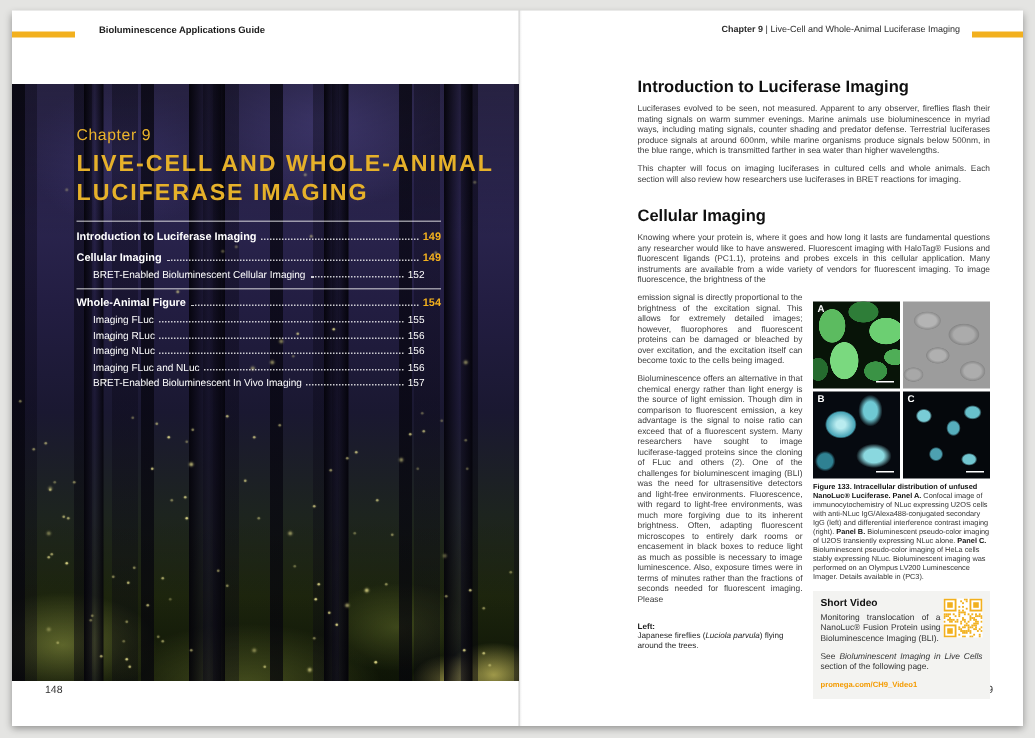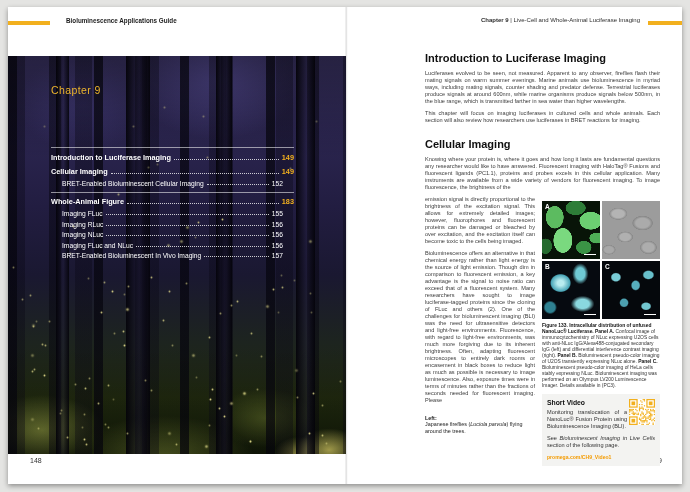--- a/index.html
+++ b/index.html
@@ -119,20 +119,24 @@
       <div class="trunks"></div>
       <div class="trunk" style="left:118px;width:24px;"></div>
       <div class="trunk" style="left:208px;width:16px;"></div>
       <div class="trunk" style="left:48px;width:13px;"></div>
       <div class="trunk" style="left:288px;width:19px;"></div>
       <div class="vignette"></div>
       <div class="fireflies" style="box-shadow: rgba(246, 238, 150, 0.99) 36px 319px 0.8px 0.4px, rgba(246, 238, 150, 0.62) 120px 230px 0.8px 0.4px, rgba(246, 238, 150, 0.58) 143px 334px 0.8px 0.4px, rgba(246, 238, 150, 0.83) 78px 388px 0.8px 0.4px, rgba(246, 238, 150, 0.6) 179px 171px 1.5px 0.75px, rgba(246, 238, 150, 0.74) 223px 347px 1.5px 0.75px, rgba(246, 238, 150, 0.86) 211px 352px 0.8px 0.4px, rgba(246, 238, 150, 0.52) 201px 369px 0.8px 0.4px, rgba(246, 238, 150, 0.68) 26px 313px 0.8px 0.4px, rgba(246, 238, 150, 0.84) 77px 332px 0.8px 0.4px, rgba(246, 238, 150, 0.74) 59px 381px 0.8px 0.4px, rgba(246, 238, 150, 0.56) 161px 377px 1.5px 0.75px, rgba(246, 238, 150, 0.61) 160px 189px 1.5px 0.75px, rgba(246, 238, 150, 0.52) 106px 277px 0.8px 0.4px, rgba(246, 238, 150, 0.7) 37px 289px 0.8px 0.4px, rgba(246, 238, 150, 0.73) 274px 231px 0.8px 0.4px, rgba(246, 238, 150, 0.82) 229px 245px 0.8px 0.4px, rgba(246, 238, 150, 0.36) 105px 343px 0.8px 0.4px, rgba(246, 238, 150, 0.58) 249px 333px 0.8px 0.4px, rgba(246, 238, 150, 0.48) 318px 387px 0.8px 0.4px, rgba(246, 238, 150, 0.94) 236px 337px 1.5px 0.75px, rgba(246, 238, 150, 0.42) 242px 385px 0.8px 0.4px, rgba(246, 238, 150, 0.72) 100px 329px 0.8px 0.4px, rgba(246, 238, 150, 0.92) 204px 333px 0.8px 0.4px, rgba(246, 238, 150, 0.44) 80px 222px 0.8px 0.4px, rgba(246, 238, 150, 0.56) 253px 300px 0.8px 0.4px, rgba(246, 238, 150, 0.95) 104px 235px 0.8px 0.4px, rgba(246, 238, 150, 0.42) 228px 299px 0.8px 0.4px, rgba(246, 238, 150, 0.5) 30px 372px 0.8px 0.4px, rgba(246, 238, 150, 0.71) 34px 288px 0.8px 0.4px, rgba(246, 238, 150, 0.37) 270px 256px 0.8px 0.4px, rgba(246, 238, 150, 0.99) 216px 360px 0.8px 0.4px, rgba(246, 238, 150, 0.42) 28px 265px 0.8px 0.4px, rgba(246, 238, 150, 0.41) 74px 371px 0.8px 0.4px, rgba(246, 238, 150, 0.59) 81px 322px 0.8px 0.4px, rgba(246, 238, 150, 0.65) 173px 185px 1.5px 0.75px, rgba(246, 238, 150, 0.58) 14px 243px 0.8px 0.4px, rgba(246, 238, 150, 0.83) 198px 390px 1.5px 0.75px, rgba(246, 238, 150, 0.86) 305px 337px 0.8px 0.4px, rgba(246, 238, 150, 0.89) 93px 256px 0.8px 0.4px, rgba(246, 238, 150, 0.53) 24px 299px 1.5px 0.75px, rgba(246, 238, 150, 0.38) 303px 256px 0.8px 0.4px, rgba(246, 238, 150, 0.79) 314px 379px 0.8px 0.4px, rgba(246, 238, 150, 0.91) 242px 385px 0.8px 0.4px, rgba(246, 238, 150, 0.42) 302px 237px 0.8px 0.4px, rgba(246, 238, 150, 0.84) 115px 275px 0.8px 0.4px, rgba(246, 238, 150, 0.44) 62px 197px 0.8px 0.4px, rgba(246, 238, 150, 0.81) 201px 281px 0.8px 0.4px, rgba(246, 238, 150, 0.79) 190px 166px 0.8px 0.4px, rgba(246, 238, 150, 0.67) 259px 250px 1.5px 0.75px, rgba(246, 238, 150, 0.8) 161px 235px 0.8px 0.4px, rgba(246, 238, 150, 0.61) 302px 185px 1.5px 0.75px, rgba(246, 238, 150, 0.59) 178px 227px 0.8px 0.4px, rgba(246, 238, 150, 0.57) 67px 328px 0.8px 0.4px, rgba(246, 238, 150, 0.85) 119px 253px 1.5px 0.75px, rgba(246, 238, 150, 0.49) 53px 354px 0.8px 0.4px, rgba(246, 238, 150, 0.36) 187px 181px 0.8px 0.4px, rgba(246, 238, 150, 0.43) 24px 363px 1.5px 0.75px, rgba(246, 238, 150, 0.46) 52px 357px 0.8px 0.4px, rgba(246, 238, 150, 0.43) 25px 269px 1.5px 0.75px, rgba(246, 238, 150, 0.82) 265px 233px 0.8px 0.4px, rgba(246, 238, 150, 0.77) 155px 264px 0.8px 0.4px, rgba(246, 238, 150, 0.99) 202px 343px 0.8px 0.4px, rgba(246, 238, 150, 0.64) 22px 239px 0.8px 0.4px, rgba(246, 238, 150, 0.45) 288px 314px 1.5px 0.75px, rgba(246, 238, 150, 0.95) 76px 383px 0.8px 0.4px, rgba(246, 238, 150, 0.38) 286px 224px 0.8px 0.4px, rgba(246, 238, 150, 0.63) 212px 257px 0.8px 0.4px, rgba(246, 238, 150, 0.45) 116px 238px 0.8px 0.4px, rgba(246, 238, 150, 0.57) 137px 324px 0.8px 0.4px, rgba(246, 238, 150, 0.4) 273px 219px 0.8px 0.4px, rgba(246, 238, 150, 0.64) 223px 249px 0.8px 0.4px, rgba(246, 238, 150, 0.58) 314px 349px 0.8px 0.4px, rgba(246, 238, 150, 0.99) 116px 289px 0.8px 0.4px, rgba(246, 238, 150, 0.51) 332px 325px 0.8px 0.4px, rgba(246, 238, 150, 0.42) 188px 321px 0.8px 0.4px, rgba(246, 238, 150, 0.53) 5px 211px 0.8px 0.4px, rgba(246, 238, 150, 0.7) 25px 270px 0.8px 0.4px, rgba(246, 238, 150, 0.74) 243px 277px 0.8px 0.4px, rgba(246, 238, 150, 0.65) 96px 226px 0.8px 0.4px, rgba(246, 238, 150, 0.7) 168px 388px 0.8px 0.4px, rgba(246, 238, 150, 0.57) 289px 341px 0.8px 0.4px, rgba(246, 238, 150, 0.75) 65px 170px 0.8px 0.4px, rgba(246, 238, 150, 0.9) 214px 163px 0.8px 0.4px, rgba(246, 238, 150, 0.52) 97px 368px 0.8px 0.4px, rgba(246, 238, 150, 0.76) 24px 315px 0.8px 0.4px, rgba(246, 238, 150, 0.55) 76px 358px 0.8px 0.4px, rgba(246, 238, 150, 0.77) 90px 347px 0.8px 0.4px, rgba(246, 238, 150, 0.61) 100px 371px 0.8px 0.4px, rgba(246, 238, 150, 0.79) 143px 221px 0.8px 0.4px, rgba(246, 238, 150, 0.63) 119px 377px 0.8px 0.4px, rgba(246, 238, 150, 0.54) 164px 289px 0.8px 0.4px, rgba(246, 238, 150, 0.56) 41px 265px 0.8px 0.4px, rgba(246, 238, 150, 0.68) 185px 299px 1.5px 0.75px, rgba(246, 238, 150, 0.92) 301px 377px 0.8px 0.4px, rgba(246, 238, 150, 0.51) 199px 101px 1px 0.5px, rgba(246, 238, 150, 0.37) 149px 108px 1px 0.5px, rgba(246, 238, 150, 0.37) 140px 111px 1px 0.5px, rgba(246, 238, 150, 0.48) 282px 112px 1px 0.5px, rgba(246, 238, 150, 0.67) 110px 138px 1px 0.5px, rgba(246, 238, 150, 0.35) 308px 65px 1px 0.5px, rgba(246, 238, 150, 0.45) 156px 51px 1px 0.5px, rgba(246, 238, 150, 0.36) 36px 70px 1px 0.5px, rgba(246, 238, 150, 0.42) 125px 70px 1px 0.5px, rgba(246, 238, 150, 0.45) 195px 60px 1px 0.5px;"></div>
 
       <div class="chapter">
         <div class="chapter-label">Chapter 9</div>
+        <div class="chapter-title">
+          <div>LIVE-CELL AND WHOLE-ANIMAL</div>
+          <div>LUCIFERASE IMAGING</div>
+        </div>
       </div>
 
       <div class="toc">
           <div class="toc-row lvl1 rule">
             <span class="toc-label">Introduction to Luciferase Imaging</span>
             <span class="toc-dots"></span>
             <span class="toc-page">149</span>
           </div>
           <div class="toc-row lvl1">
             <span class="toc-label">Cellular Imaging</span>
@@ -140,21 +144,21 @@
             <span class="toc-page">149</span>
           </div>
           <div class="toc-row lvl2">
             <span class="toc-label">BRET-Enabled Bioluminescent Cellular Imaging</span>
             <span class="toc-dots"></span>
             <span class="toc-page">152</span>
           </div>
           <div class="toc-row lvl1 rule">
             <span class="toc-label">Whole-Animal Figure</span>
             <span class="toc-dots"></span>
-            <span class="toc-page">183</span>
+            <span class="toc-page">154</span>
           </div>
           <div class="toc-row lvl2">
             <span class="toc-label">Imaging FLuc</span>
             <span class="toc-dots"></span>
             <span class="toc-page">155</span>
           </div>
           <div class="toc-row lvl2">
             <span class="toc-label">Imaging RLuc</span>
             <span class="toc-dots"></span>
             <span class="toc-page">156</span>

